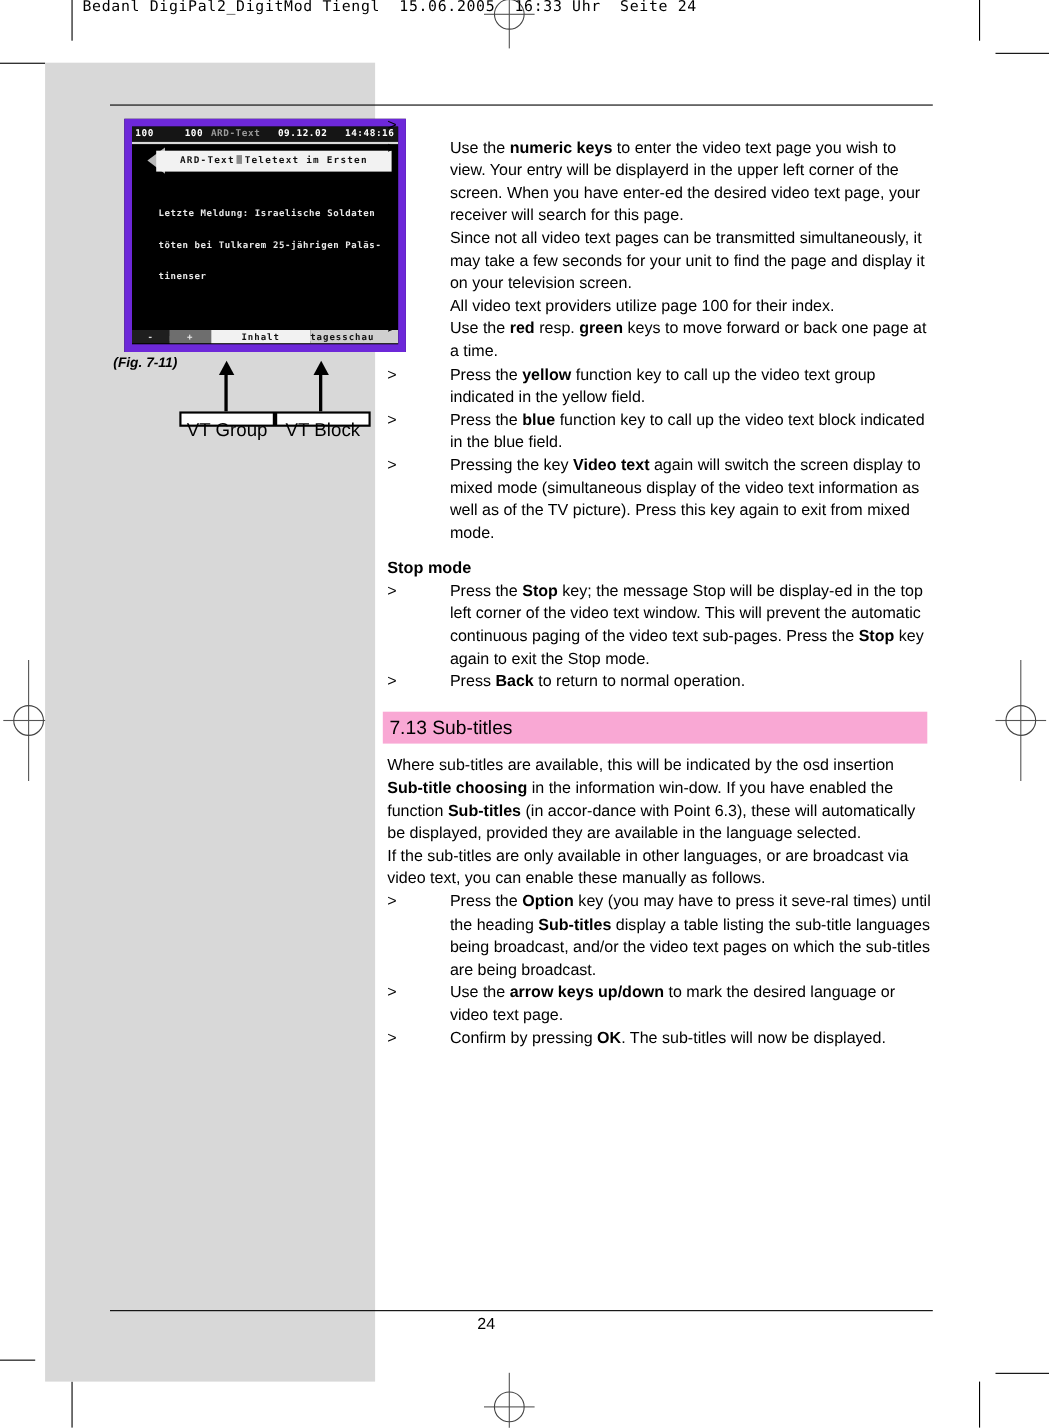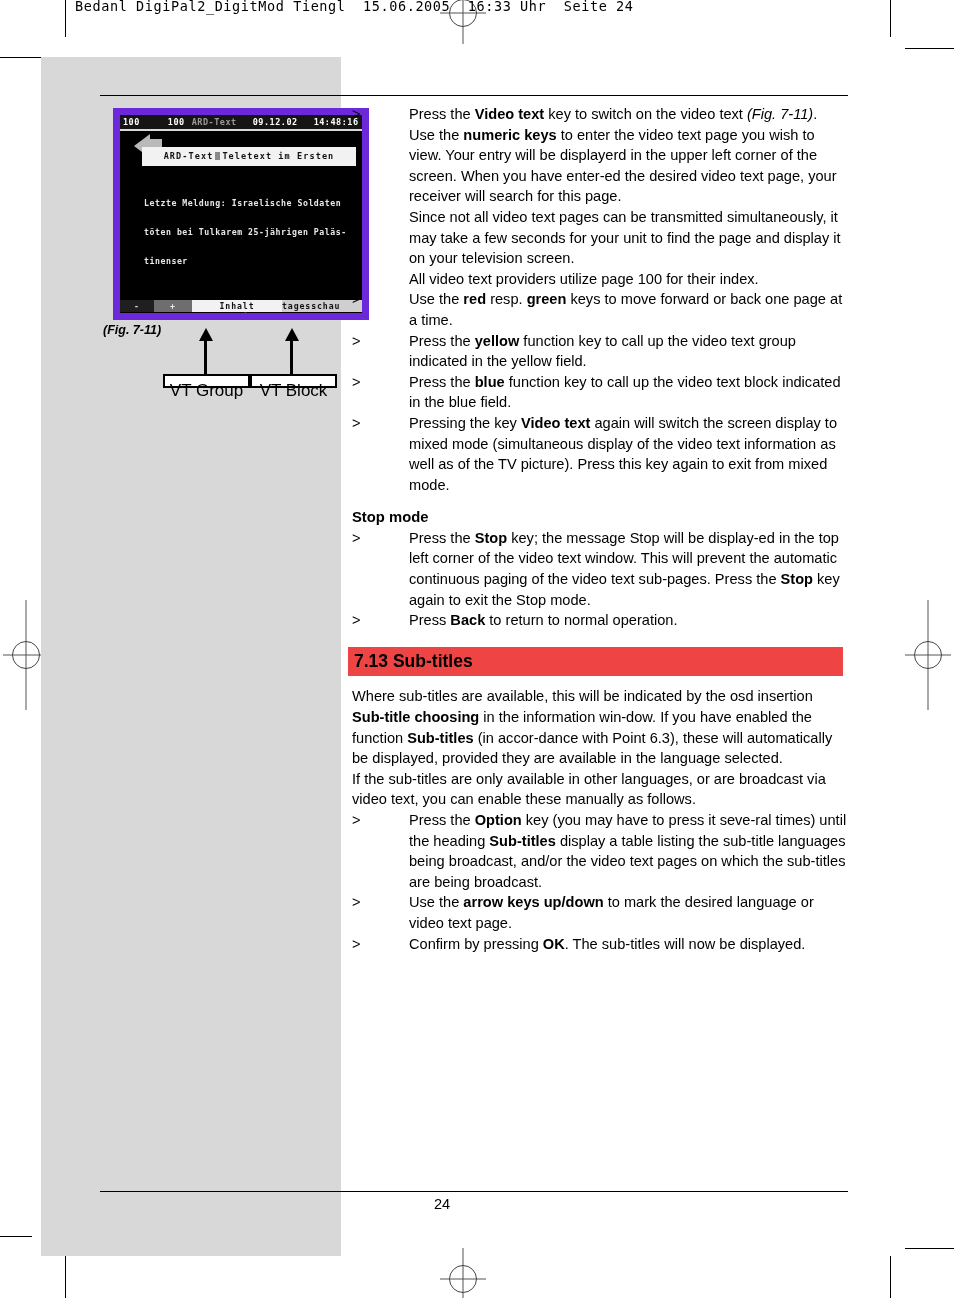--- a/index.html
+++ b/index.html
@@ -75,21 +75,21 @@
     padding-left: 3px;
     box-sizing: border-box;
   }
   .tv-head-page { color:#fff; }
   .tv-head-page2 { color:#fff; margin-left: 28px; }
   .tv-head-name { color:#9a9a9a; margin-left: 7px; }
   .tv-head-time { color:#fff; margin-left: 16px; }
 
   .tv-sep { height:2px; background:#fff; opacity:.85; }
 
-  .tv-banner-wrap { padding: 16px 0 0 0; position: relative; height: 26px; }
+  .tv-banner-wrap { padding: 6px 0 0 0; position: relative; height: 26px; }
   .tv-banner {
     margin-left: 22px;
     margin-right: 6px;
     height: 19px;
     background: #f2f2f2;
     color: #111;
     font-size: 8.5px;
     font-weight: bold;
     line-height: 19px;
     letter-spacing: 1.1px;
@@ -173,22 +173,22 @@
   .bullet-row { display: flex; }
   .bullet-row .gt { width: 57px; flex: 0 0 57px; }
   .bullet-row .bd { flex: 1; }
   .plain { margin-left: 57px; }
   .sub-head {
     font-weight: bold;
     font-size: 14.8px;
     margin-top: 12px;
   }
   .sect-head {
-    background: #ef4444;
-    font-weight: bold;
+    background: #f9a8d4;
+    font-weight: normal;
     font-size: 17.5px;
     padding: 4px 6px 5px 6px;
     margin-top: 16px;
     margin-left: -4px;
     width: 495px;
     box-sizing: border-box;
   }
   .para { margin-top: 10px; }
   .b { font-weight: bold; }
   .i { font-style: italic; }
@@ -289,21 +289,20 @@
 <div class="arrow-head" style="left:285px; top:328px;"></div>
 
 <div class="callout-wrap">
   <div class="callout callout-group">VT Group</div>
   <div class="callout callout-block">VT Block</div>
 </div>
 
 <div class="col" id="main-col">
     <div class="bullet-row">
       <div class="gt">&gt;</div>
-      <div class="bd"><span>Press the </span><span class="b">Video text</span><span> key to switch on the video text </span><span class="i">(Fig. 7-11)</span><span>.</span></div>
     </div>
     <div class="bullet-row">
       <div class="gt">&gt;</div>
       <div class="bd"><span>Use the </span><span class="b">numeric keys</span><span> to enter the video text page you wish to view. Your entry will be displayerd in the upper left corner of the screen. When you have enter-ed the desired video text page, your receiver will search for this page.</span></div>
     </div>
     <div class="plain">Since not all video text pages can be transmitted simultaneously, it may take a few seconds for your unit to find the page and display it on your television screen.</div>
     <div class="plain">All video text providers utilize page 100 for their index.</div>
     <div class="bullet-row">
       <div class="gt">&gt;</div>
       <div class="bd"><span>Use the </span><span class="b">red</span><span> resp. </span><span class="b">green</span><span> keys to move forward or back one page at a time.</span></div>

